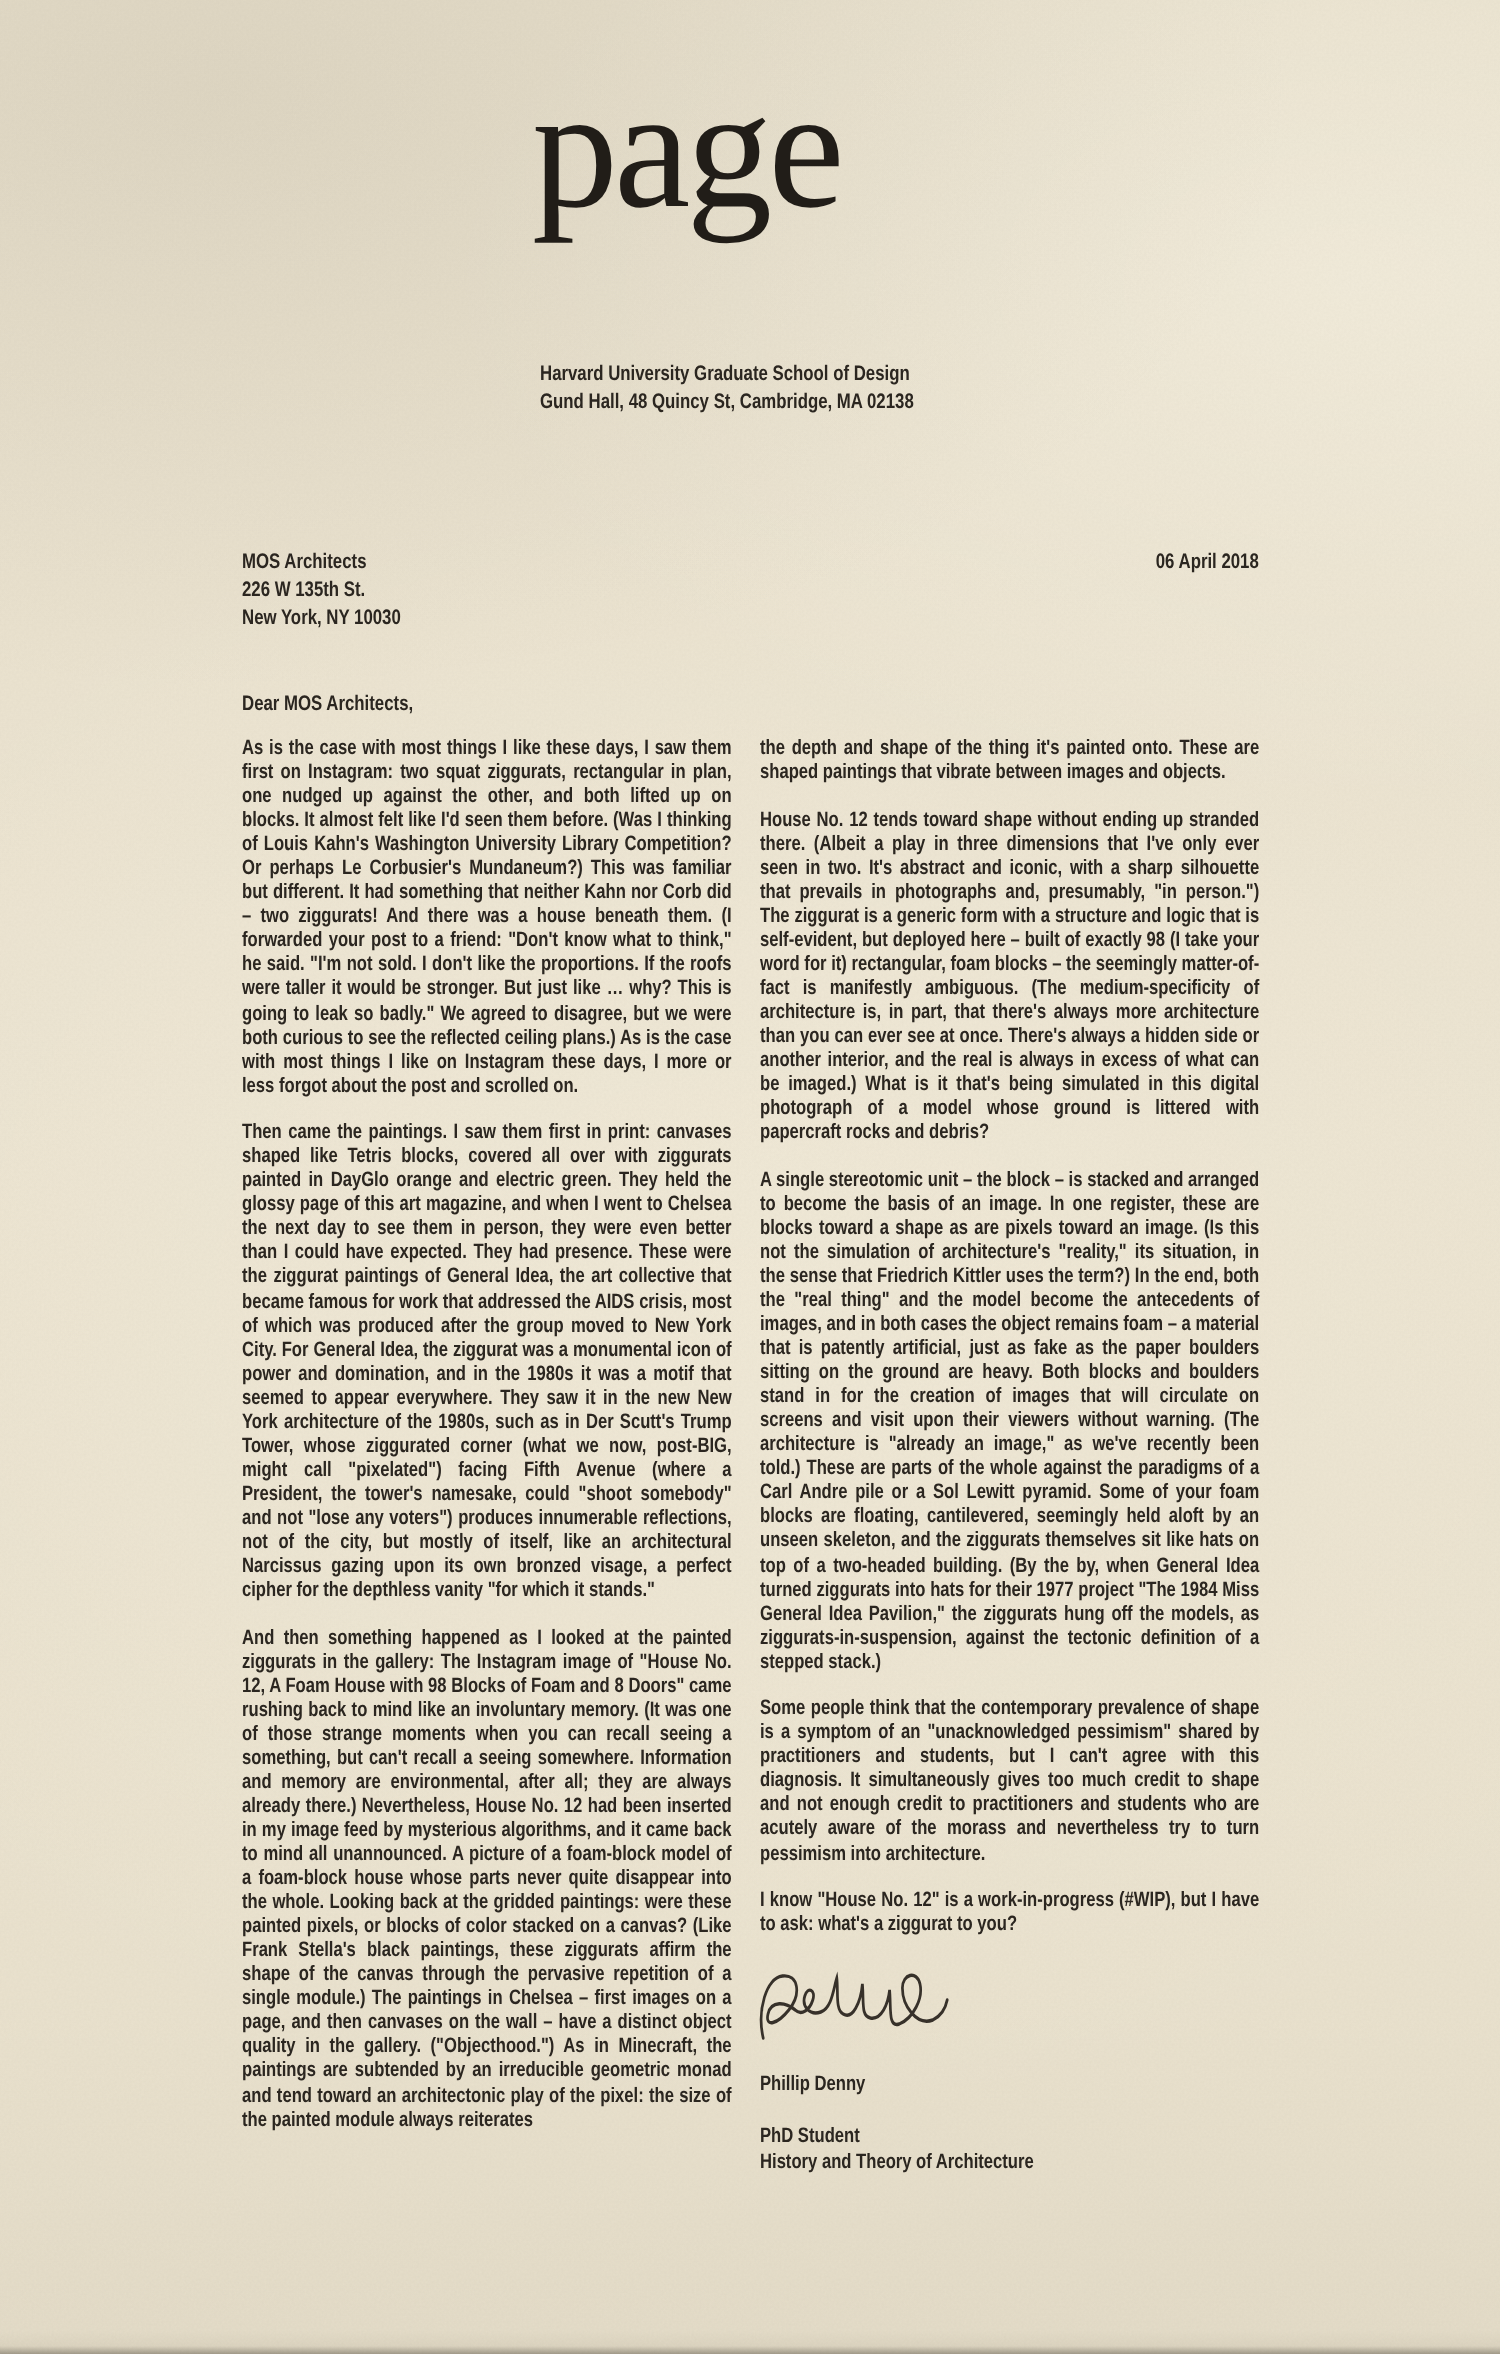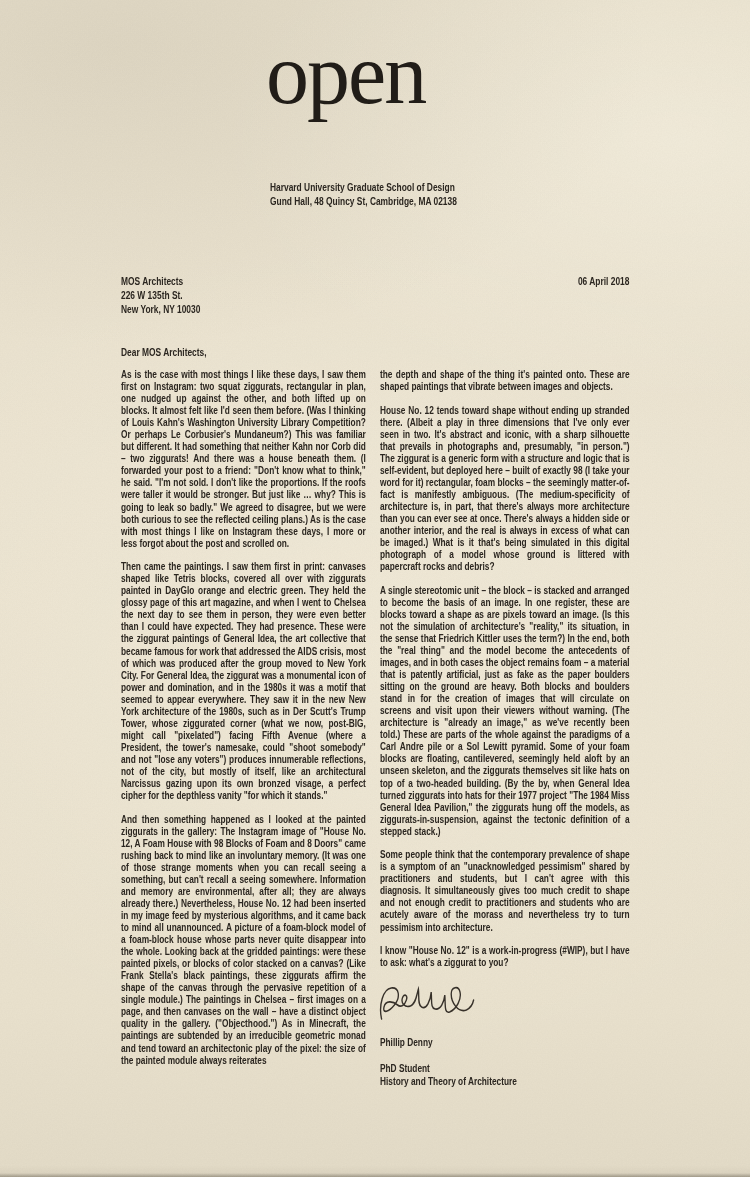--- a/index.html
+++ b/index.html
@@ -77,21 +77,21 @@
 
   <svg class="tex" width="750" height="1177" xmlns="http://www.w3.org/2000/svg">
     <filter id="grain">
         <feTurbulence type="fractalNoise" baseFrequency="0.8" numOctaves="2" stitchTiles="stitch"></feTurbulence>
         <feColorMatrix type="matrix" values="0 0 0 0 0.25  0 0 0 0 0.23  0 0 0 0 0.18  0 0 0 1 0"></feColorMatrix>
       </filter>
     <rect width="750" height="1177" filter="url(#grain)"></rect>
   </svg>
 
   <div class="masthead-title">
-    <div>open</div>
+    <div>page</div>
   </div>
   <div class="masthead-org">
     <div>Harvard University Graduate School of Design</div>
     <div>Gund Hall, 48 Quincy St, Cambridge, MA 02138</div>
   </div>
 
   <div class="recipient">
     <div>MOS Architects</div>
     <div>226 W 135th St.</div>
     <div>New York, NY 10030</div>

